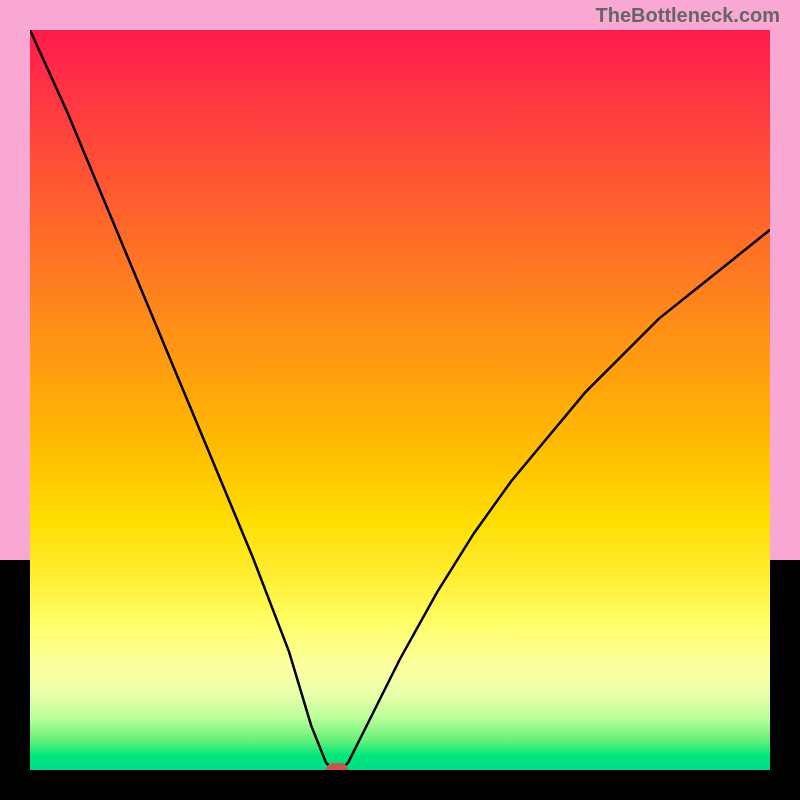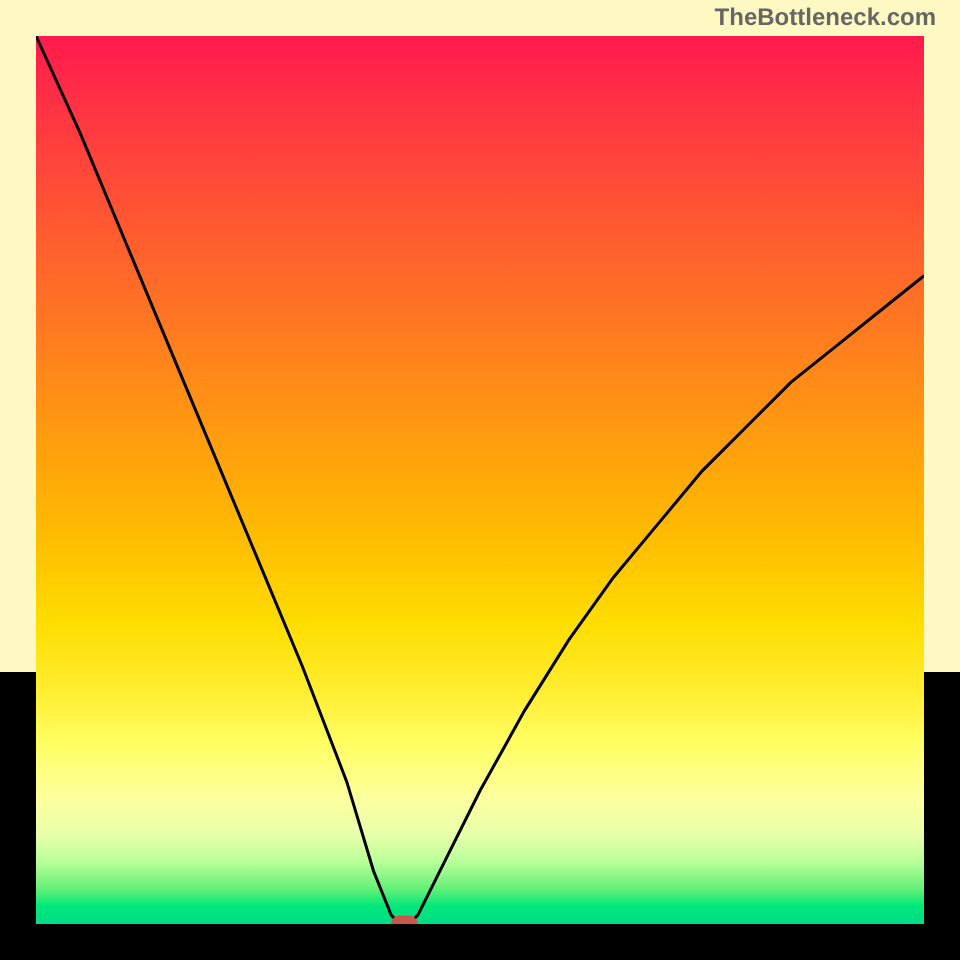--- a/index.html
+++ b/index.html
@@ -8,21 +8,21 @@
     width: 800px;
     height: 800px;
     background: #000;
     font-family: Arial, sans-serif;
     overflow: hidden;
   }
   .container {
     position: relative;
     width: 800px;
     height: 560px;
-    background: #fef9c3;
+    background: #f9a8d4;
   }
   .watermark {
     position: absolute;
     top: 4px;
     right: 20px;
     color: #666;
     font-size: 20px;
     font-weight: bold;
     z-index: 10;
   }

